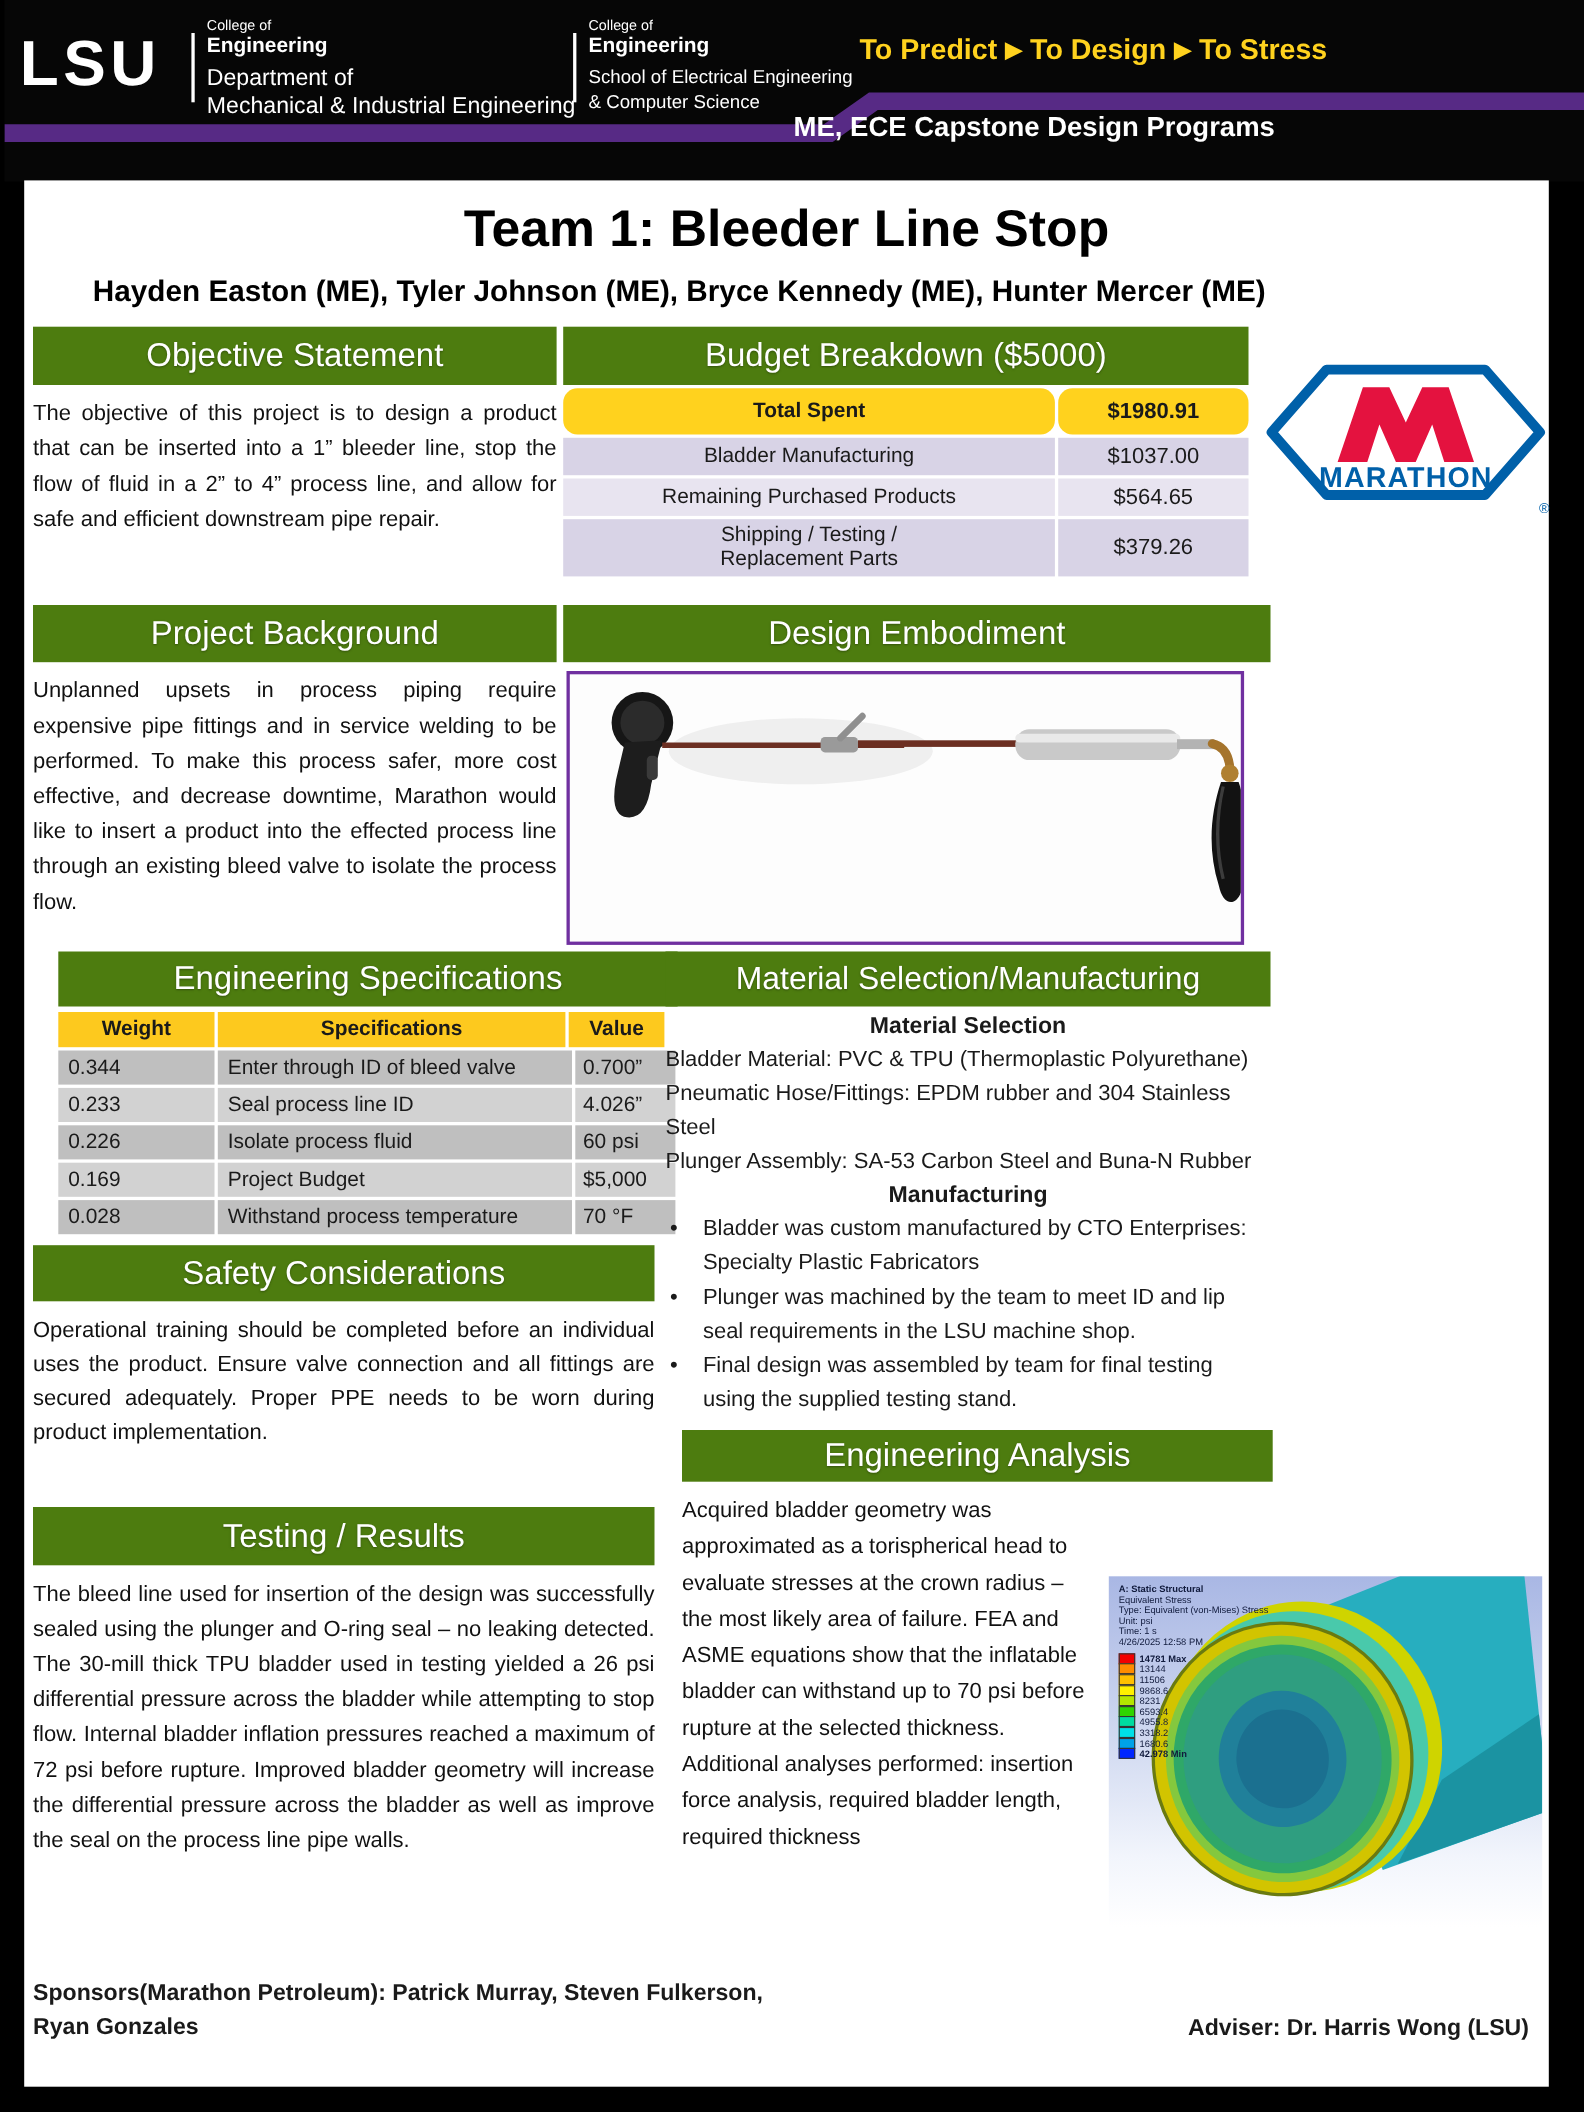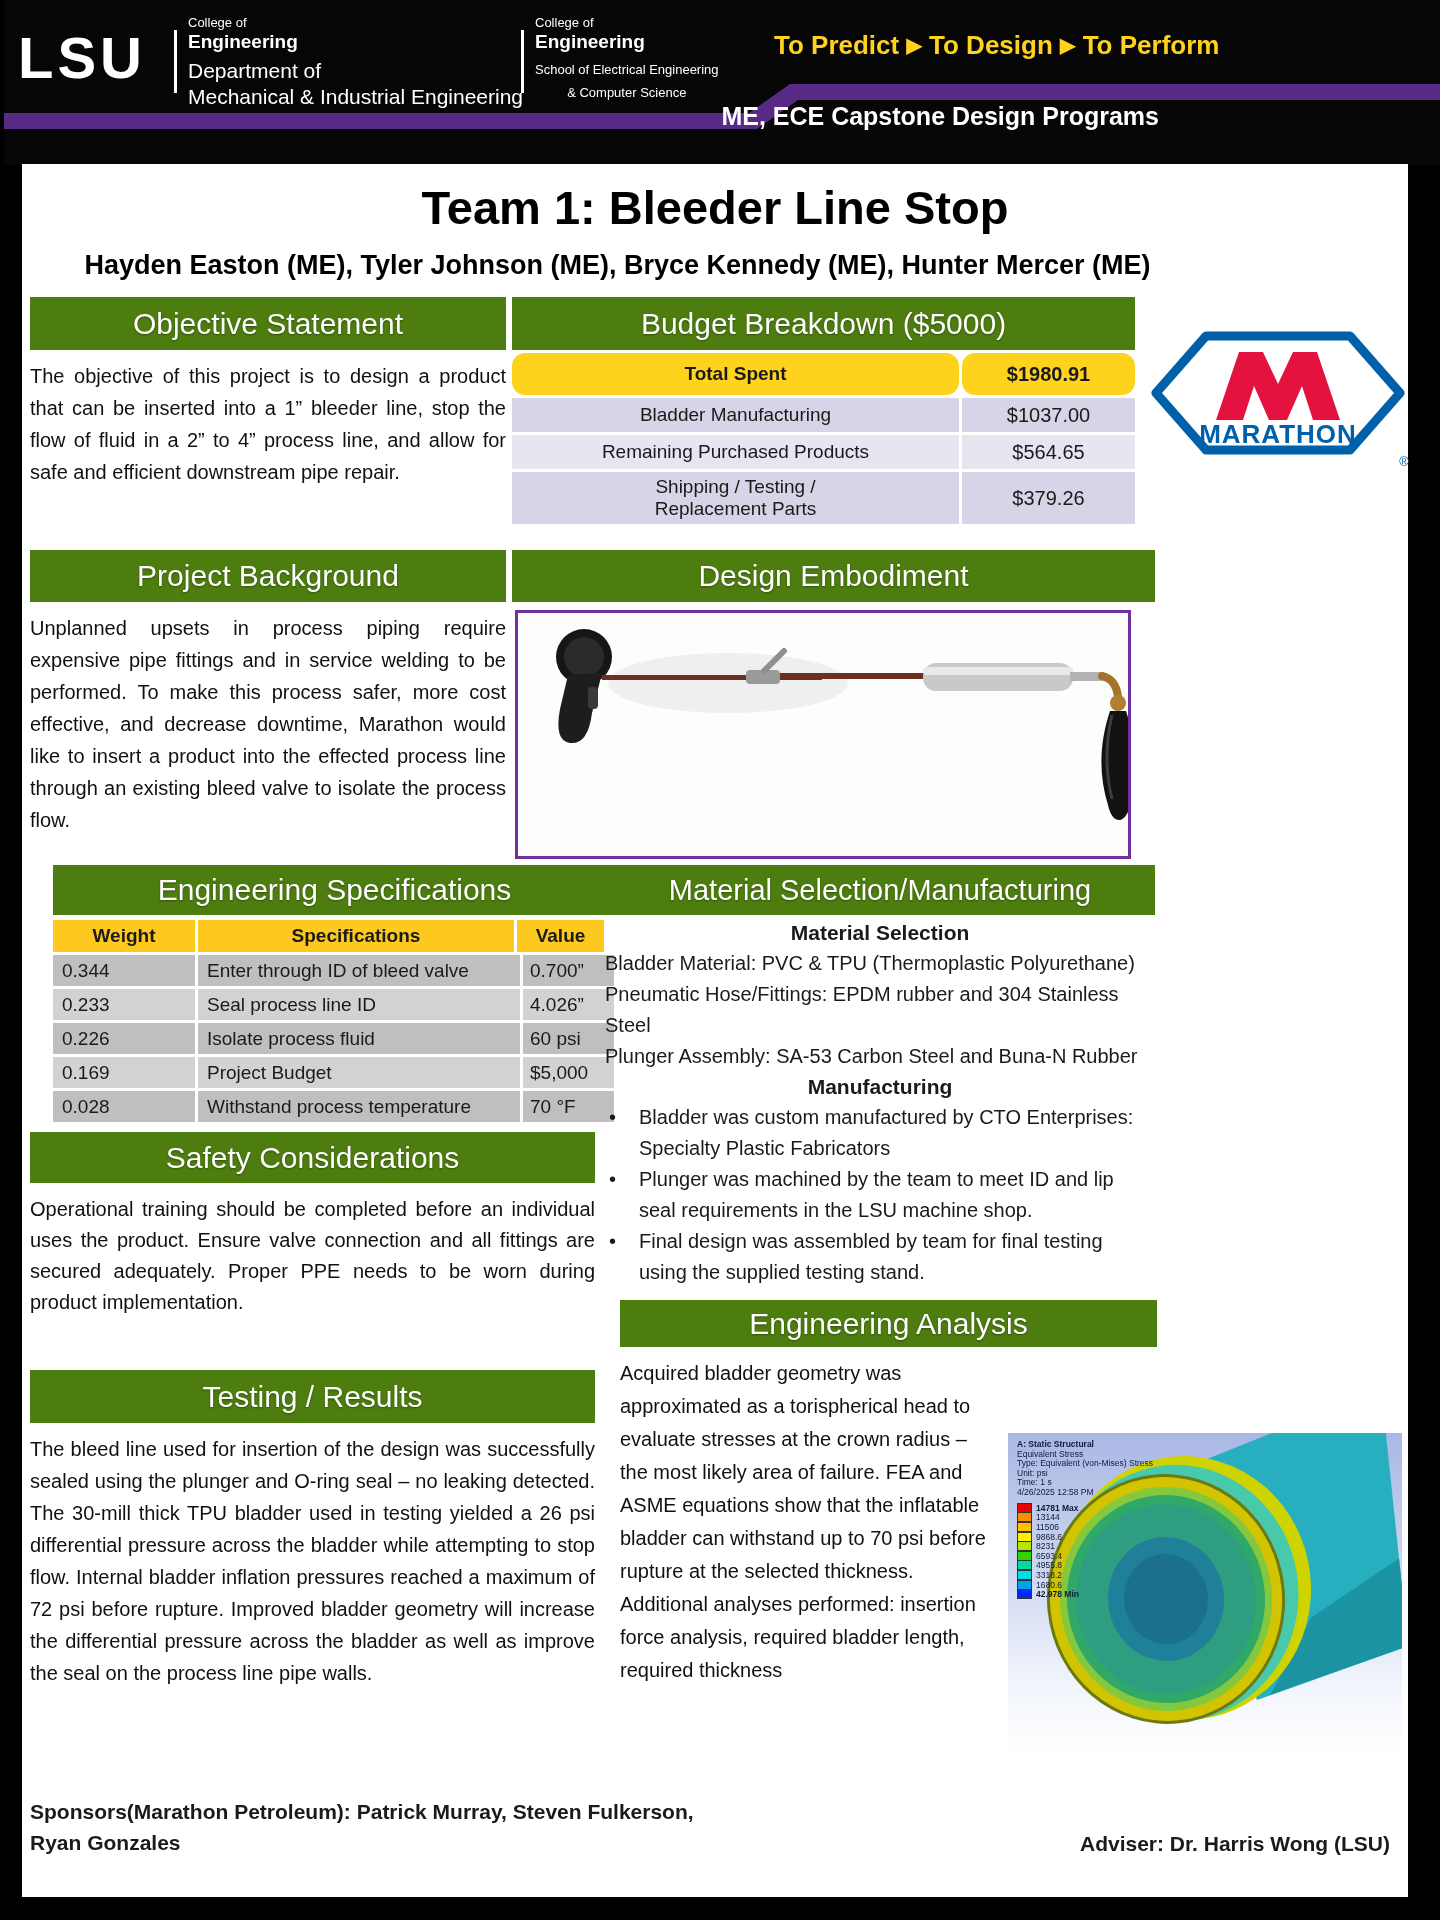--- a/index.html
+++ b/index.html
@@ -7,21 +7,21 @@
           font-family:"Liberation Sans",sans-serif;color:#1a1a1a;}
   
   .banner{position:absolute;left:4px;top:0;width:1440px;height:165px;background:#060606;padding-left:20px;}
   .stripe{position:absolute;left:0;top:0;}
   .lsu{position:absolute;left:14px;top:24px;color:#fff;font-size:58px;font-weight:900;letter-spacing:4px;}
   .vr{position:absolute;top:30px;width:3px;height:63px;background:#fff;}
   .lockup{position:absolute;top:15px;color:#fff;line-height:1.2;}
   .lk-college{font-size:13px;font-weight:400;}
   .lk-eng{font-size:19px;font-weight:700;margin-bottom:5px;}
   .lk-dept{font-size:21px;font-weight:400;line-height:26px;}
-  .lockup2 .lk-dept{font-size:13px;line-height:23px;text-align:center;}
+  .lockup2 .lk-dept{font-size:17px;line-height:23px;}
   .tagline{position:absolute;left:770px;top:30px;width:440px;text-align:center;color:#ffd21e;
            font-size:26px;font-weight:700;white-space:nowrap;}
   .tagline .tri{font-size:20px;position:relative;top:-2px;}
   .banner-sub{position:absolute;left:700px;top:102px;width:455px;text-align:right;color:#fff;
               font-size:25px;font-weight:700;white-space:nowrap;}
   
   .sheet{position:absolute;left:22px;top:164px;width:1386px;height:1733px;background:#fff;}
   .abs{position:absolute;z-index:2;}
   .title{position:absolute;left:22px;top:180px;width:1386px;text-align:center;z-index:2;
          font-size:47px;font-weight:700;color:#000;margin:0;}
@@ -95,21 +95,21 @@
       <div class="lk-college">College of</div>
       <div class="lk-eng">Engineering</div>
       <div class="lk-dept">School of Electrical Engineering</div>
       <div class="lk-dept">&amp; Computer Science</div>
     </div>
     <div class="tagline">
       <span>To Predict</span>
       <span class="tri">▶</span>
       <span>To Design</span>
       <span class="tri">▶</span>
-      <span>To Perform</span>
+      <span>To Stress</span>
     </div>
     <div class="banner-sub">ME, ECE Capstone Design Programs</div>
   </div>
 
   <div class="sheet"></div>
 
   <h1 class="title">Team 1: Bleeder Line Stop</h1>
   <div class="authors">Hayden Easton (ME), Tyler Johnson (ME), Bryce Kennedy (ME), Hunter Mercer (ME)</div>
 
   <div class="bar" style="left:30px;top:297px;width:476px;height:53px;">Objective Statement</div>

